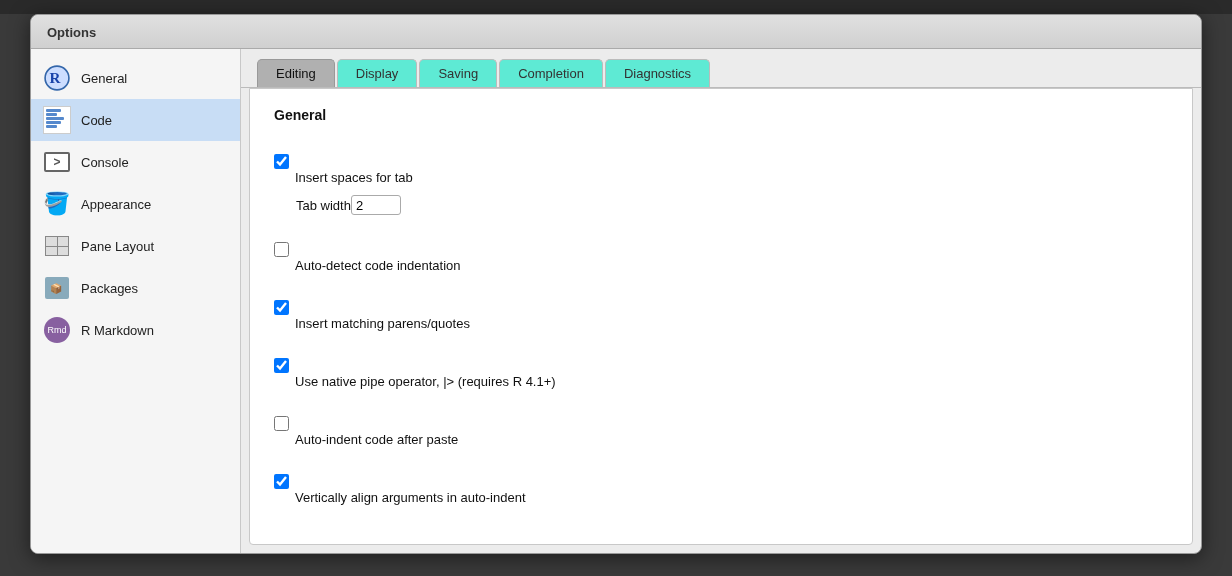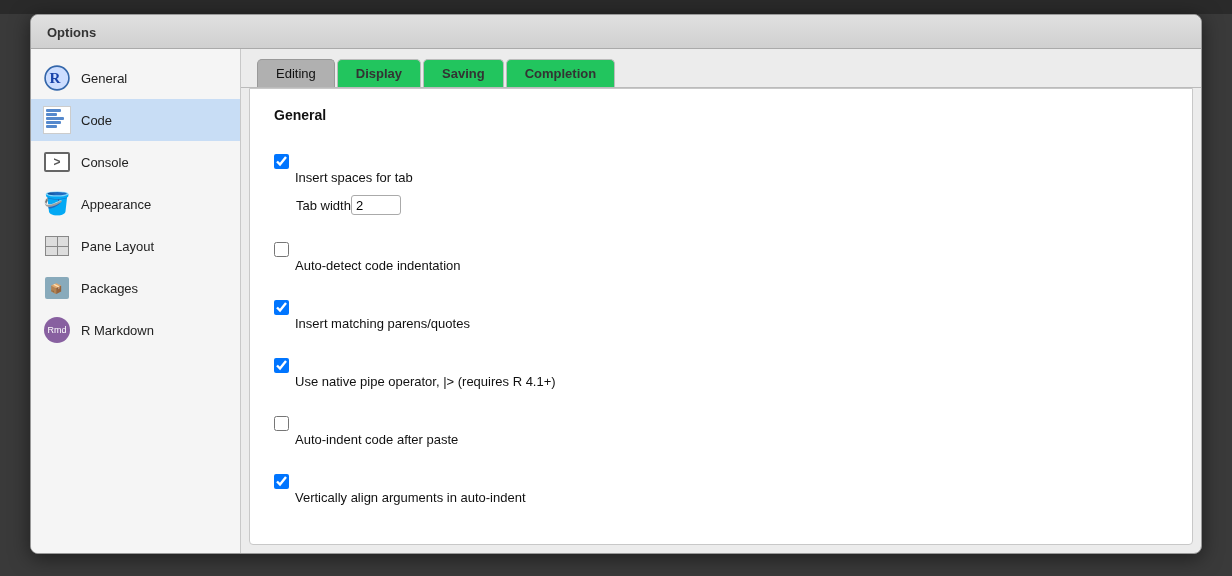--- a/index.html
+++ b/index.html
@@ -104,24 +104,23 @@
       background: #ececec;
     }
 
     .tab {
       padding: 6px 18px;
       border: 1px solid #bbb;
       border-bottom: none;
       border-radius: 5px 5px 0 0;
       cursor: pointer;
       font-size: 13px;
-      background: #22c55e;
+      background: #5eead4;
       color: #333;
       margin-right: 2px;
-      font-weight: bold;
     }
 
     .tab.active {
       background: #b0b0b0;
       color: #111;
       font-weight: 500;
       border-color: #999;
     }
 
     
@@ -357,20 +356,21 @@
 
     </div>
 
     <div class="main-content">
 
       <div class="tabs-bar">
         <div class="tab active">Editing</div>
         <div class="tab">Display</div>
         <div class="tab">Saving</div>
         <div class="tab">Completion</div>
+        <div class="tab">Diagnostics</div>
       </div>
 
       <div class="content-area">
 
         <div class="section-title">General</div>
 
         <div class="option-row">
           <input type="checkbox" checked="" id="cb-insert-spaces" style="">
           <label class="option-label" for="cb-insert-spaces">Insert spaces for tab</label>
         </div>

